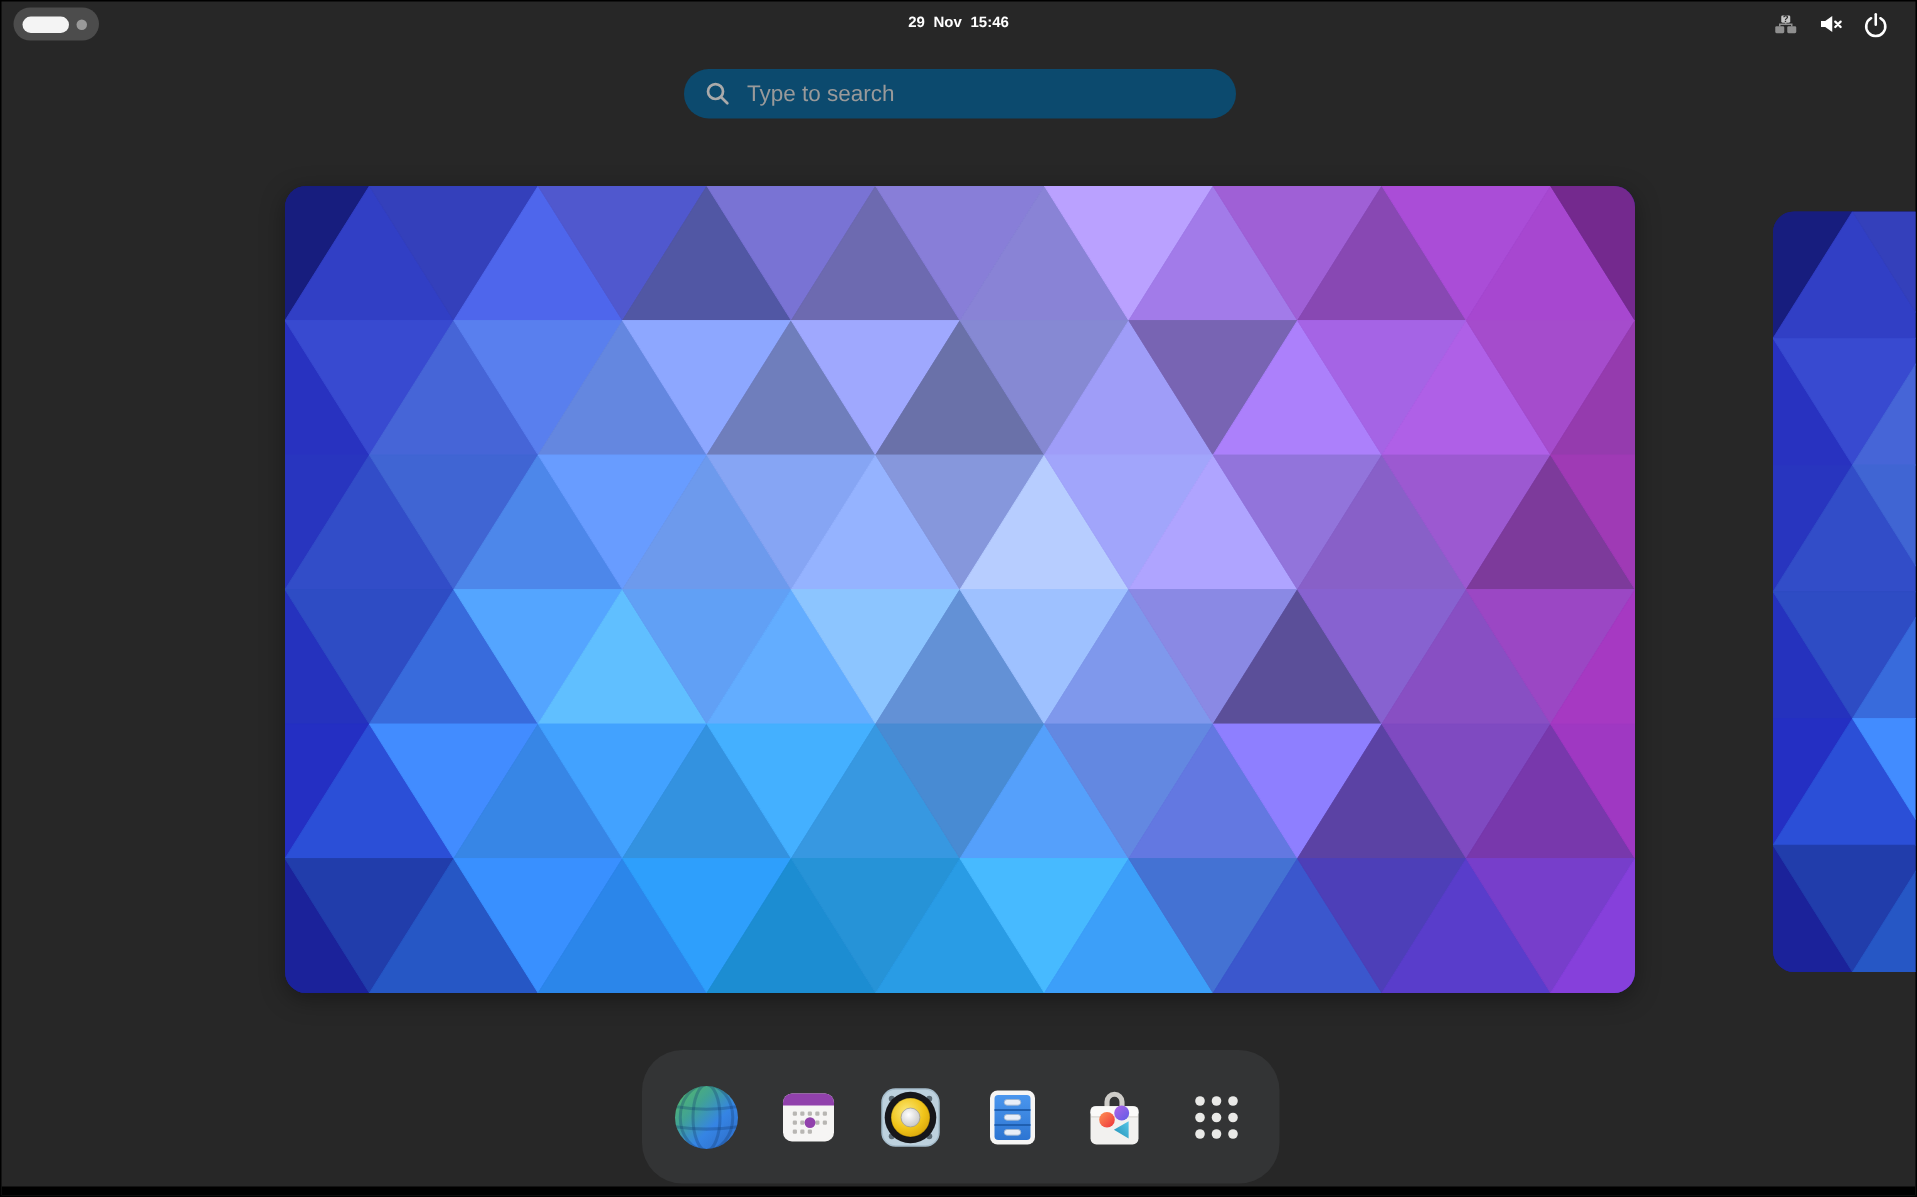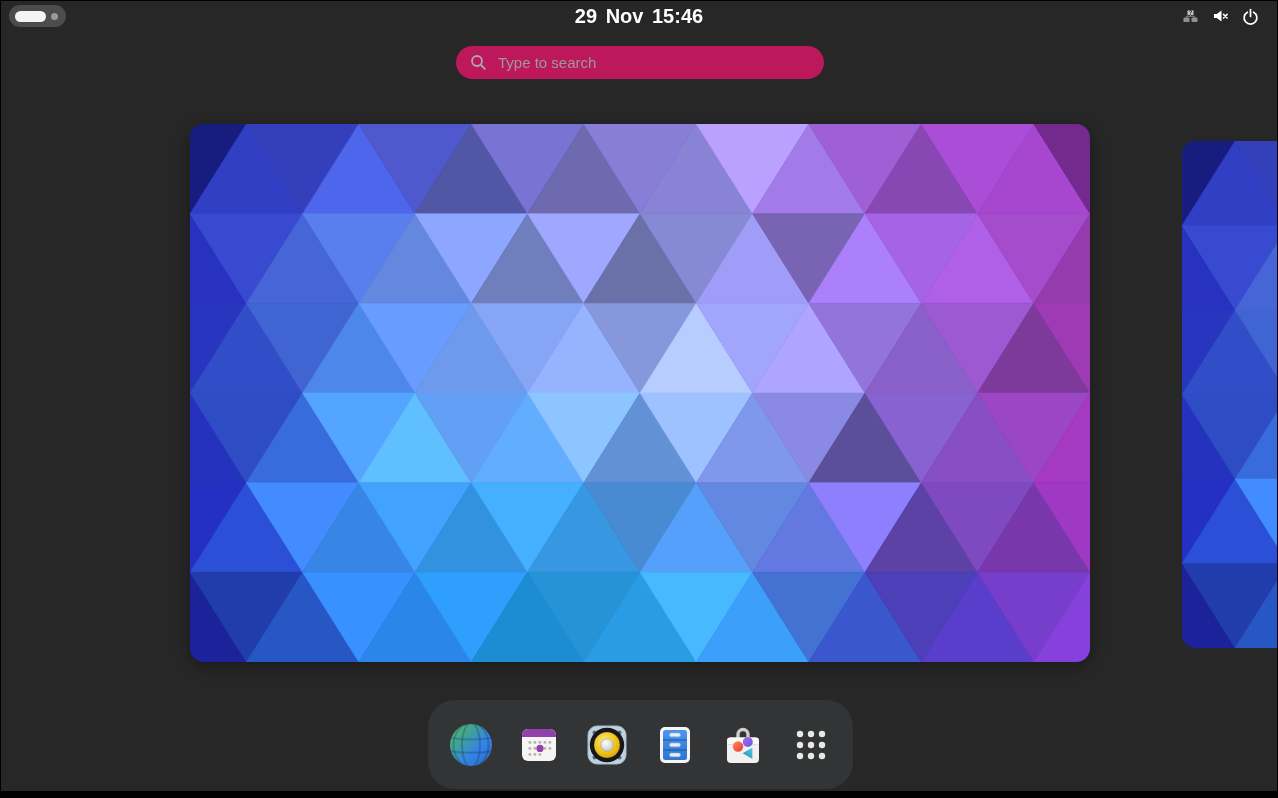--- a/index.html
+++ b/index.html
@@ -11,32 +11,32 @@
   
   .top-bar{position:absolute;top:0;left:0;width:100%;height:30px;}
   .activities-pill{
     position:absolute;left:8px;top:4px;width:57px;height:22px;border-radius:12px;
     background:#4c4c4c;cursor:pointer;display:flex;align-items:center;
   }
   .ws-active{display:block;width:31px;height:11px;border-radius:6px;background:#f4f4f4;margin-left:6px;}
   .ws-dot{display:block;width:7px;height:7px;border-radius:50%;background:#9a9a9a;margin-left:5px;}
   .clock{
     position:absolute;left:50%;top:0;transform:translateX(-50%);
-    height:30px;line-height:30px;color:#ffffff;font-size:20px;font-weight:700;
+    height:30px;line-height:30px;color:#ffffff;font-size:10px;font-weight:700;
     word-spacing:3px;cursor:pointer;white-space:nowrap;
   }
   .status-area{
     position:absolute;right:14px;top:0;height:30px;display:flex;align-items:center;gap:13px;
     cursor:pointer;padding:0 4px;
   }
   .status-area svg{display:block;}
   
   .search-bar{
     position:absolute;left:455px;top:45px;width:368px;height:33px;border-radius:17px;
-    background:#be185d;
+    background:#0c4a6e;
   }
   .search-bar .mag{position:absolute;left:14px;top:8px;}
   .search-bar input{
     position:absolute;inset:0;width:100%;height:100%;background:transparent;border:none;outline:none;
     padding:0 12px 0 42px;box-sizing:border-box;color:#e0e0e0;font-size:15px;
     font-family:"Liberation Sans",sans-serif;
   }
   .search-bar input::placeholder{color:#9a9a9a;opacity:1;}
   
   .workspace{position:absolute;overflow:hidden;cursor:pointer;background:#1a1f8a;}

